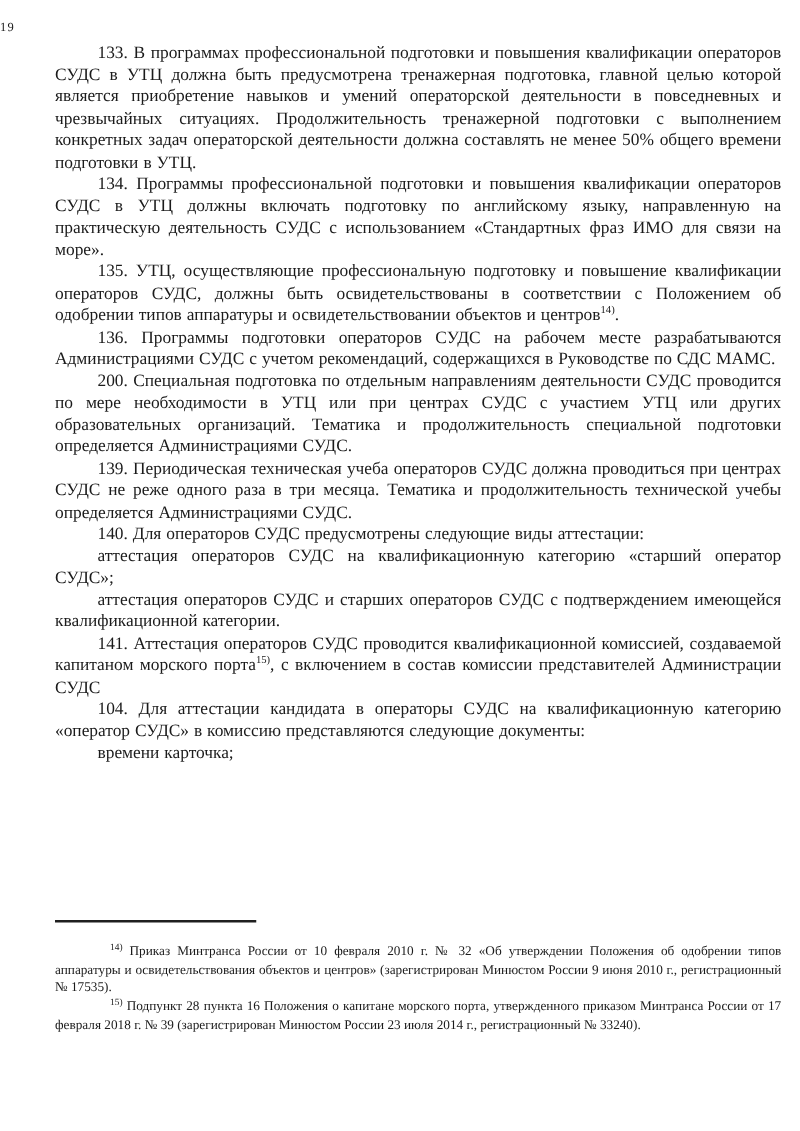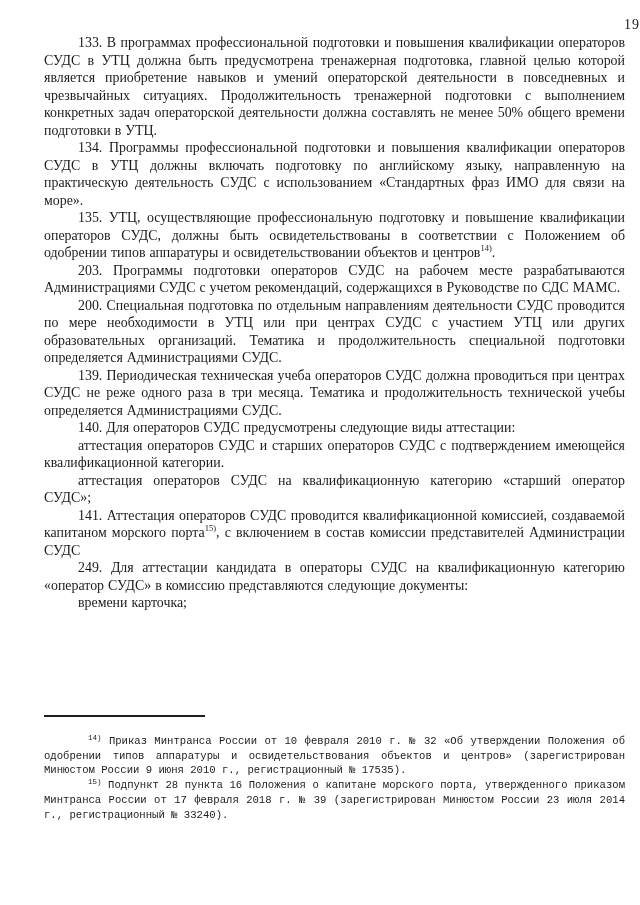--- a/index.html
+++ b/index.html
@@ -12,22 +12,22 @@
     overflow: hidden;
     -webkit-font-smoothing: antialiased;
   }
   .page {
     position: absolute; inset: 0;
     background: #ffffff;
   }
   .page-number {
     position: absolute;
     top: 17px; left: 0; right: 0;
-    text-align: right;
-    font-size: 14px;
+    text-align: left;
+    font-size: 10px;
     letter-spacing: 1px;
   }
   .doc-body {
     position: absolute;
     left: 44px; top: 34px;
     width: 581px;
     font-size: 13.9px;
     line-height: 17.5px;
     text-align: justify;
     word-spacing: 0.5px;
@@ -36,26 +36,25 @@
     margin: 0;
     text-indent: 34px;
   }
   sup.fn-ref {
     font-size: 8.5px;
     line-height: 0;
     vertical-align: 6px;
   }
   .footnotes {
     position: absolute;
-    left: 44px; top: 715px;
+    left: 44px; top: 736px;
     width: 581px;
     font-size: 10.6px;
     line-height: 14.7px;
     text-align: justify;
-    font-family: Liberation Mono, monospace;
   }
   .fn-rule {
     width: 161px;
     height: 0;
     border: none;
     border-top: 2px solid #1f1f1f;
     margin: 0 0 17px 0;
   }
   .footnote {
     margin: 0;
@@ -67,28 +66,28 @@
 <body>
 
 <div class="page">
 
   <div class="page-number">19</div>
 
   <div class="doc-body">
     <p class="para"><span>133. В программах профессиональной подготовки и повышения квалификации операторов СУДС в УТЦ должна быть предусмотрена тренажерная подготовка, главной целью которой является приобретение навыков и умений операторской деятельности в повседневных и чрезвычайных ситуациях. Продолжительность тренажерной подготовки с выполнением конкретных задач операторской деятельности должна составлять не менее 50% общего времени подготовки в УТЦ.</span></p>
     <p class="para"><span>134. Программы профессиональной подготовки и повышения квалификации операторов СУДС в УТЦ должны включать подготовку по английскому языку, направленную на практическую деятельность СУДС с использованием «Стандартных фраз ИМО для связи на море».</span></p>
     <p class="para"><span>135. УТЦ, осуществляющие профессиональную подготовку и повышение квалификации операторов СУДС, должны быть освидетельствованы в соответствии с Положением об одобрении типов аппаратуры и освидетельствовании объектов и центров</span><sup class="fn-ref">14)</sup><span>.</span></p>
-    <p class="para"><span>203. Программы подготовки операторов СУДС на рабочем месте разрабатываются Администрациями СУДС с учетом рекомендаций, содержащихся в Руководстве по СДС МАМС.</span></p>
+    <p class="para"><span>136. Программы подготовки операторов СУДС на рабочем месте разрабатываются Администрациями СУДС с учетом рекомендаций, содержащихся в Руководстве по СДС МАМС.</span></p>
     <p class="para"><span>200. Специальная подготовка по отдельным направлениям деятельности СУДС проводится по мере необходимости в УТЦ или при центрах СУДС с участием УТЦ или других образовательных организаций. Тематика и продолжительность специальной подготовки определяется Администрациями СУДС.</span></p>
     <p class="para"><span>139. Периодическая техническая учеба операторов СУДС должна проводиться при центрах СУДС не реже одного раза в три месяца. Тематика и продолжительность технической учебы определяется Администрациями СУДС.</span></p>
     <p class="para"><span>140. Для операторов СУДС предусмотрены следующие виды аттестации:</span></p>
+    <p class="para"><span>аттестация операторов СУДС на квалификационную категорию «старший оператор СУДС»;</span></p>
     <p class="para"><span>аттестация операторов СУДС и старших операторов СУДС с подтверждением имеющейся квалификационной категории.</span></p>
-    <p class="para"><span>аттестация операторов СУДС на квалификационную категорию «старший оператор СУДС»;</span></p>
     <p class="para"><span>141. Аттестация операторов СУДС проводится квалификационной комиссией, создаваемой капитаном морского порта</span><sup class="fn-ref">15)</sup><span>, с включением в состав комиссии представителей Администрации СУДС</span></p>
-    <p class="para"><span>249. Для аттестации кандидата в операторы СУДС на квалификационную категорию «оператор СУДС» в комиссию представляются следующие документы:</span></p>
+    <p class="para"><span>104. Для аттестации кандидата в операторы СУДС на квалификационную категорию «оператор СУДС» в комиссию представляются следующие документы:</span></p>
     <p class="para"><span>времени карточка;</span></p>
   </div>
 
   <div class="footnotes">
     <hr class="fn-rule">
     <p class="footnote"><sup class="fn-ref">14)</sup> <span>Приказ Минтранса России от 10 февраля 2010 г. № 32 «Об утверждении Положения об одобрении типов аппаратуры и освидетельствования объектов и центров» (зарегистрирован Минюстом России 9 июня 2010 г., регистрационный № 17535).</span></p>
     <p class="footnote"><sup class="fn-ref">15)</sup> <span>Подпункт 28 пункта 16 Положения о капитане морского порта, утвержденного приказом Минтранса России от 17 февраля 2018 г. № 39 (зарегистрирован Минюстом России 23 июля 2014 г., регистрационный № 33240).</span></p>
   </div>
 
 </div>

